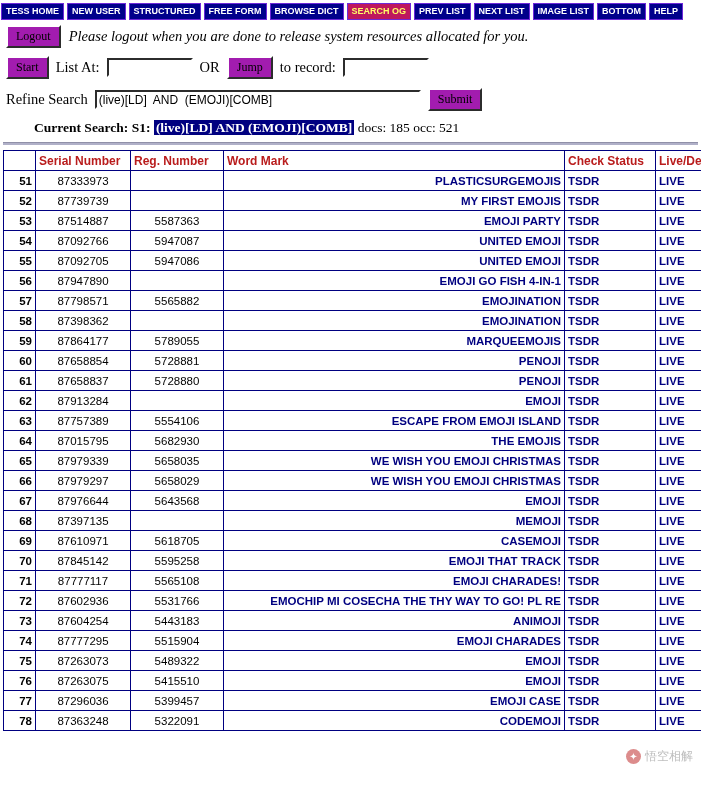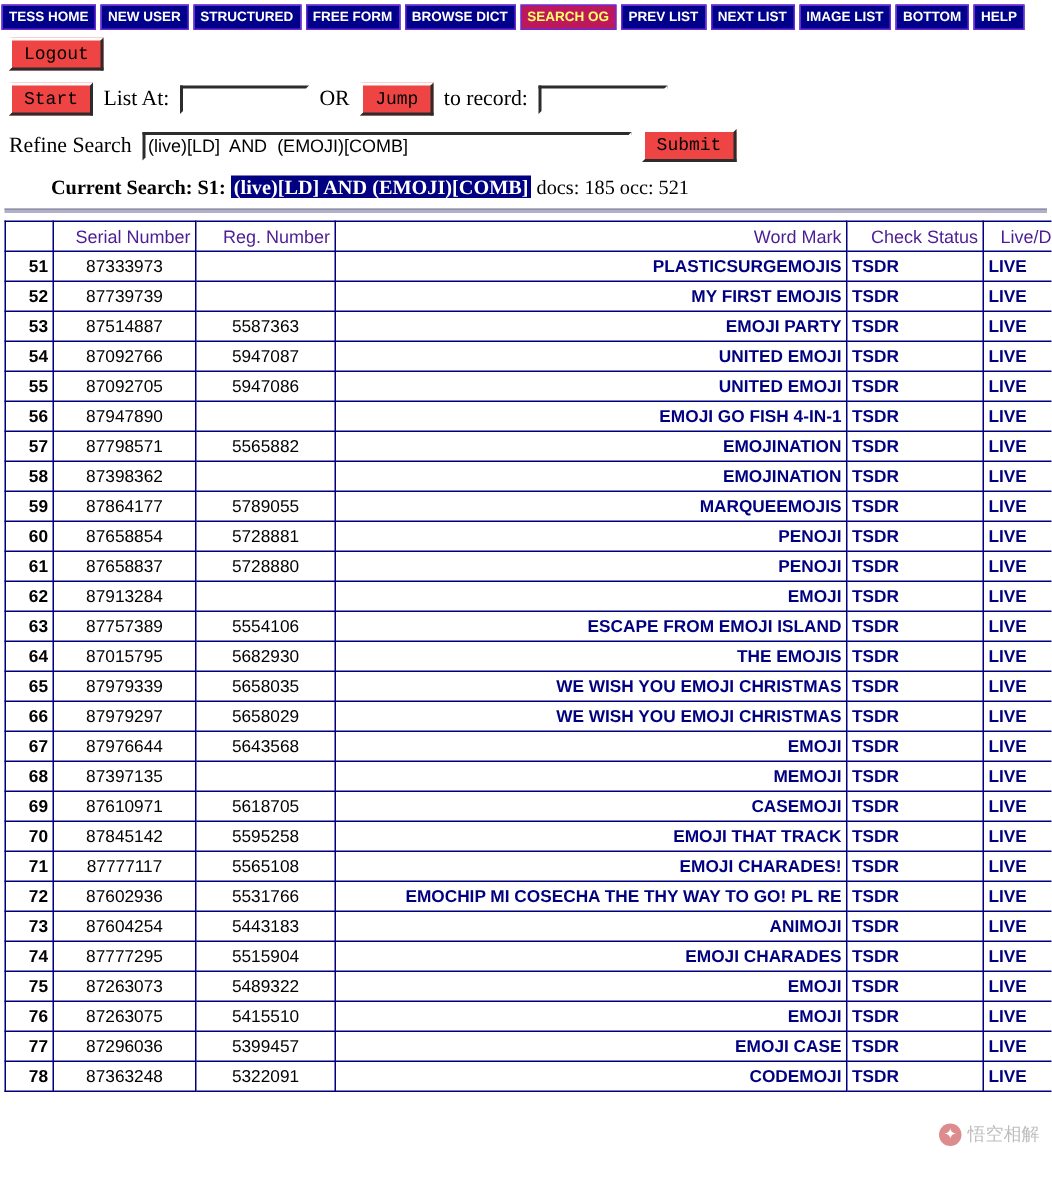--- a/index.html
+++ b/index.html
@@ -44,28 +44,28 @@
   }
 
   
   .logout-row {
     display: flex;
     align-items: center;
     gap: 8px;
     padding: 3px 0 2px 6px;
   }
   .btn3d {
-    background: #ef4444;
+    background: #a21caf;
     border: 2px outset #f0f0f0;
     border-top-color: #ffffff;
     border-left-color: #ffffff;
     border-right-color: #808080;
     border-bottom-color: #808080;
     font-size: 12px;
-    font-family: Liberation Mono, monospace;
+    font-family: Liberation Serif, serif;
     padding: 2px 8px;
     color: #000000;
   }
   .logout-note {
     font-family: "Liberation Serif", serif;
     font-style: italic;
     font-size: 14.5px;
     color: #000000;
   }
 
@@ -152,23 +152,23 @@
   table.results th, table.results td {
     border: 1px solid #000080;
     font-size: 11.5px;
     height: 19px;
     padding: 0 3px;
     vertical-align: middle;
     overflow: hidden;
     white-space: nowrap;
   }
   table.results th {
-    color: #4c1d95;
-    font-weight: normal;
-    text-align: right;
+    color: #b91c1c;
+    font-weight: bold;
+    text-align: left;
     font-size: 12px;
   }
   .c-num     { width: 25px;  text-align: right; color: #000000; font-weight: bold;}
   .c-serial  { width: 88px;  text-align: center; color: #000000; }
   .c-reg     { width: 86px;  text-align: center; color: #000000; }
   .c-mark    { width: 334px; text-align: right; color: #000080; font-weight: bold; padding-left: 6px;}
   .c-check   { width: 84px;  text-align: left; color: #000080; font-weight: bold; padding-left: 5px;}
   .c-live    { width: 62px;  text-align: left; color: #000080; font-weight: bold; padding-left: 4px;}
   th.c-num { color:#000080; }
 
@@ -213,20 +213,21 @@
   <div class="navbtn sel">Search OG</div>
   <div class="navbtn">Prev List</div>
   <div class="navbtn">Next List</div>
   <div class="navbtn">Image List</div>
   <div class="navbtn">Bottom</div>
   <div class="navbtn">Help</div>
 </div>
 
 <div class="logout-row">
   <button class="btn3d">Logout</button>
+  <span class="logout-note">Please logout when you are done to release system resources allocated for you.</span>
 </div>
 
 <div class="start-row">
   <button class="btn3d">Start</button>
   <span class="lbl">List At:</span>
   <input class="txtin" style="width: 78px;" value="">
   <span class="lbl">OR</span>
   <button class="btn3d">Jump</button>
   <span class="lbl">to record:</span>
   <input class="txtin" style="width: 78px;" value="">

